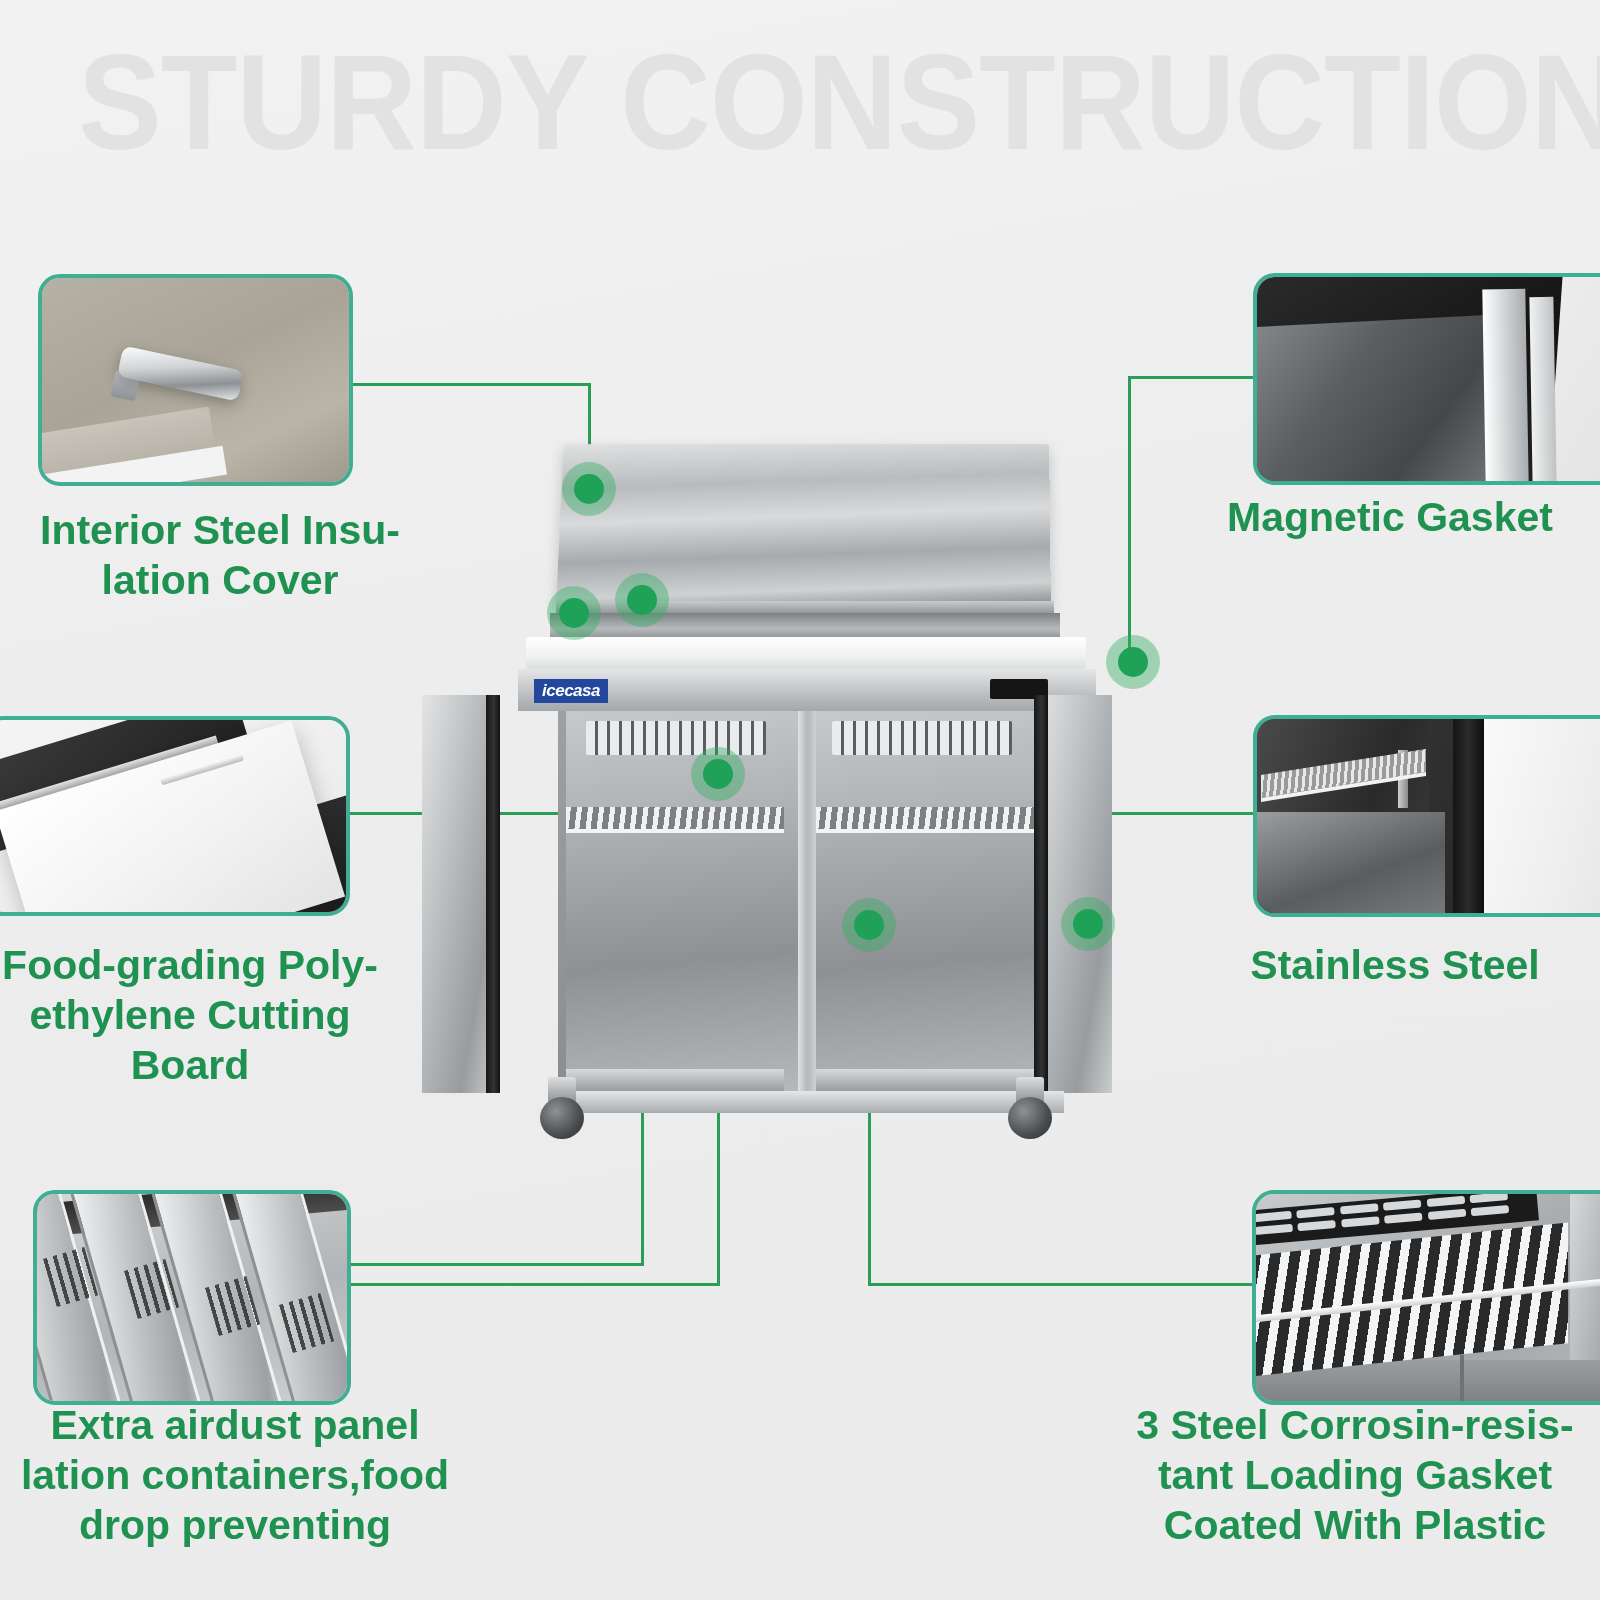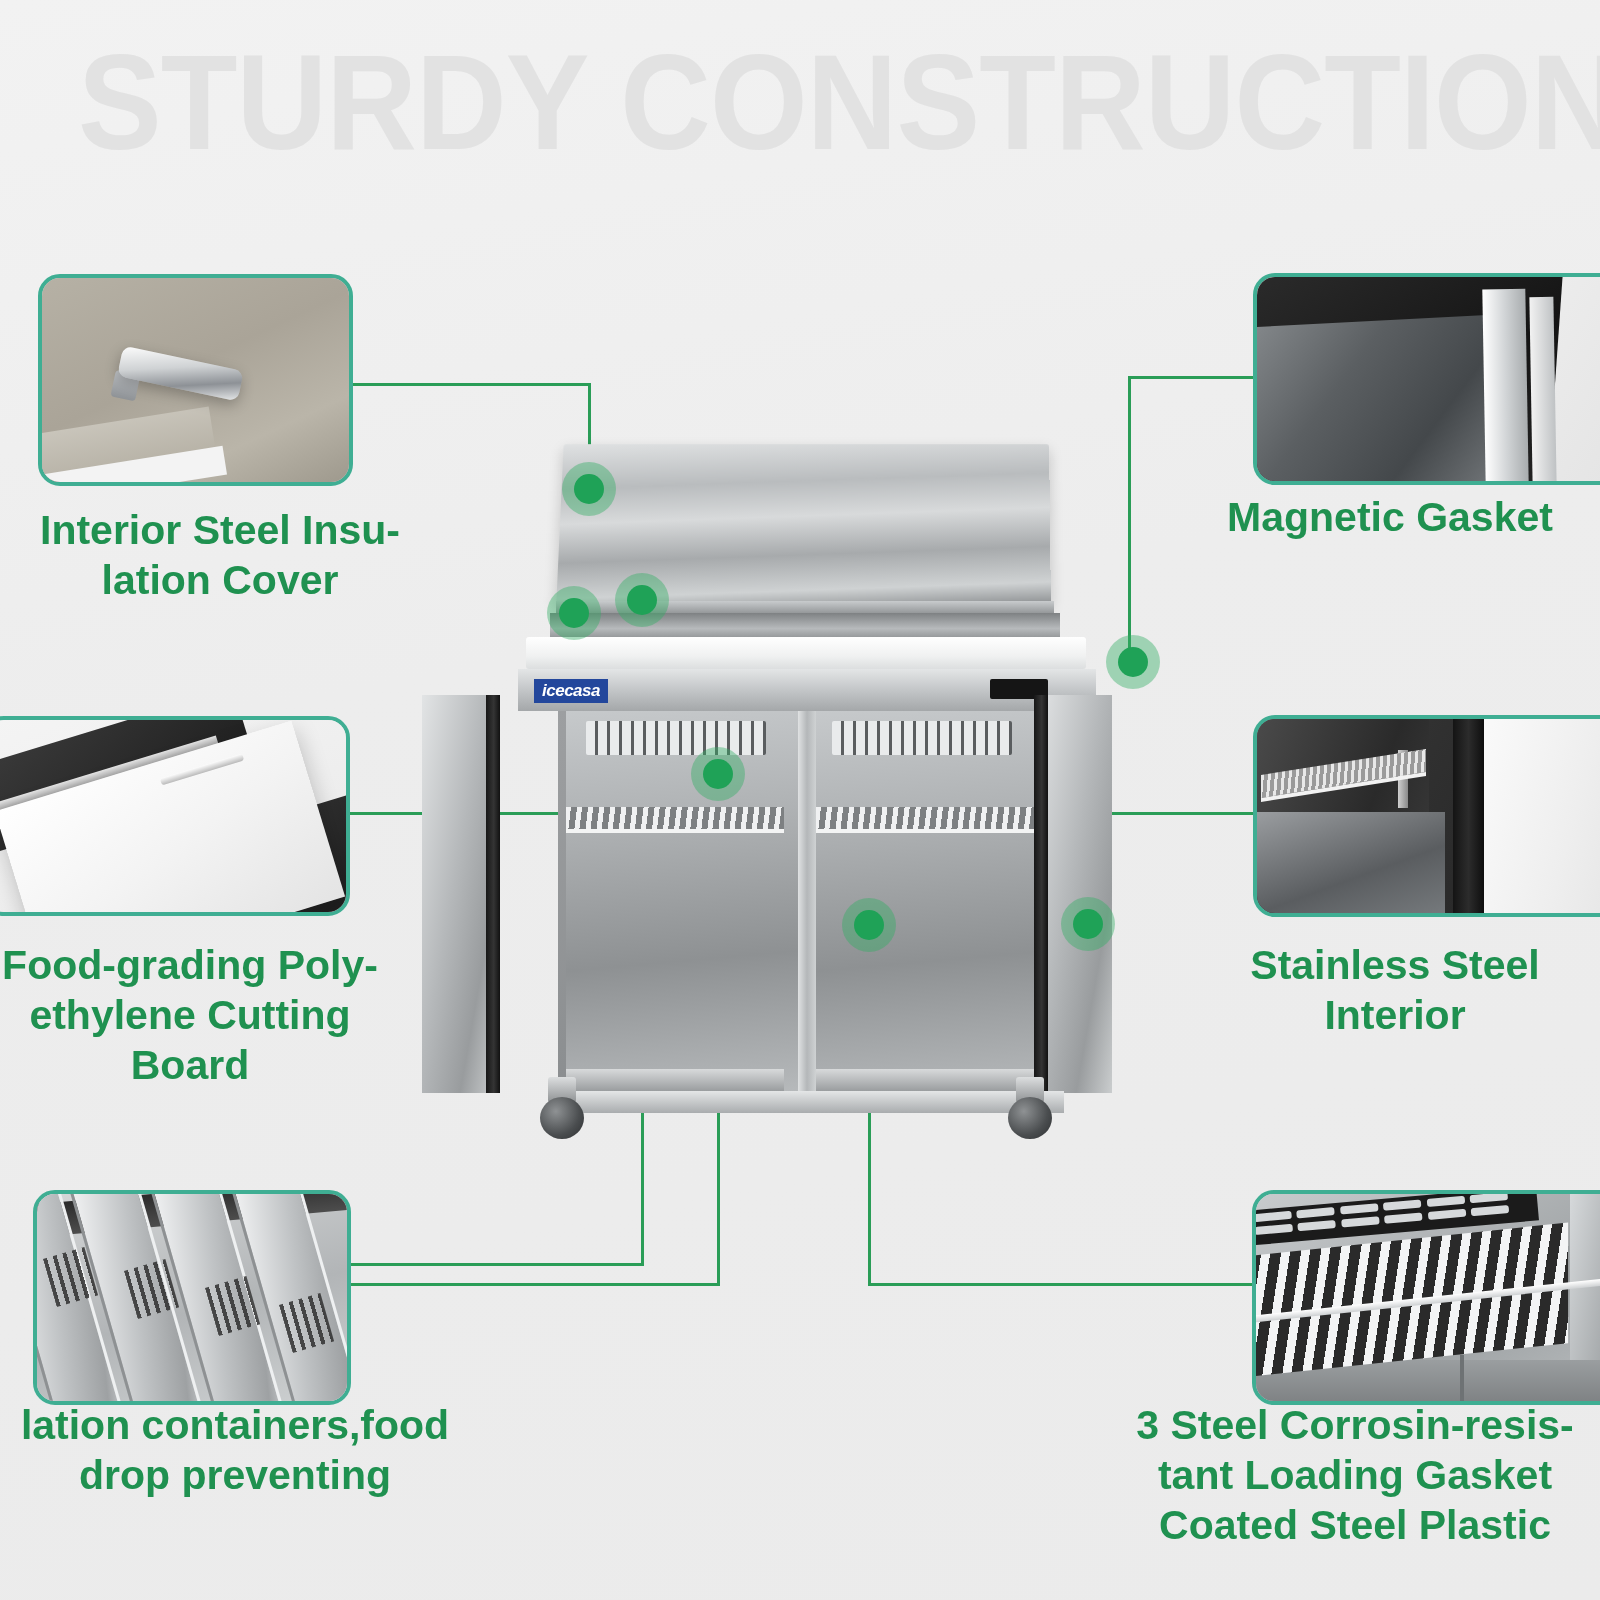--- a/index.html
+++ b/index.html
@@ -347,27 +347,27 @@
   </div>
 
   <div class="label" style="left:-10px;top:940px;width:400px;">
     <div>Food-grading Poly-</div>
     <div>ethylene Cutting</div>
     <div>Board</div>
   </div>
 
   <div class="label" style="left:1190px;top:940px;width:410px;">
     <div>Stainless Steel</div>
-    <div>Interior</div>
   </div>
 
   <div class="label" style="left:0px;top:1400px;width:470px;">
+    <div>Extra airdust panel</div>
     <div>lation containers,food</div>
     <div>drop preventing</div>
   </div>
 
   <div class="label" style="left:1110px;top:1400px;width:490px;">
     <div>3 Steel Corrosin-resis-</div>
     <div>tant Loading Gasket</div>
-    <div>Coated Steel Plastic</div>
+    <div>Coated With Plastic</div>
   </div>
 
 </div>
 
 </body></html>

